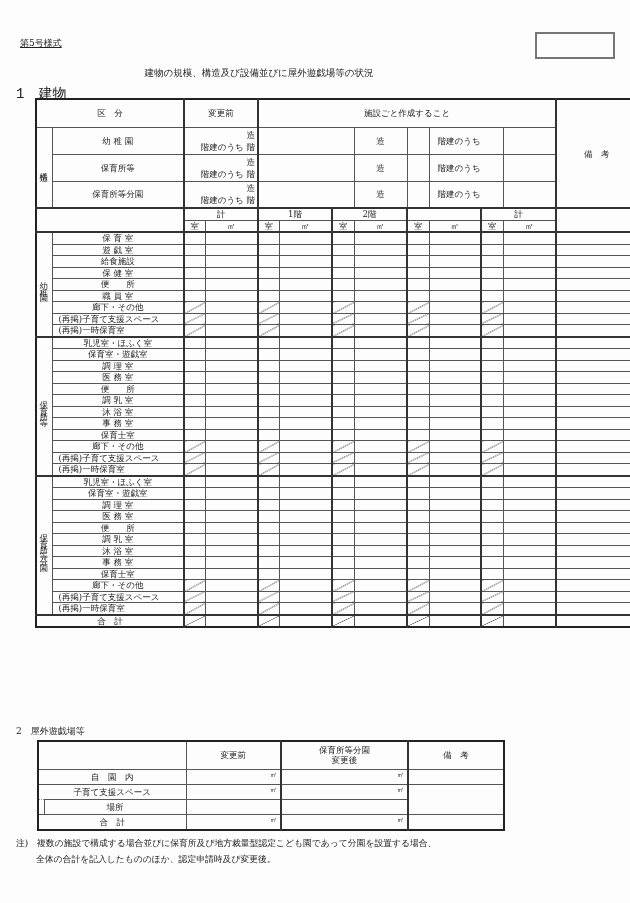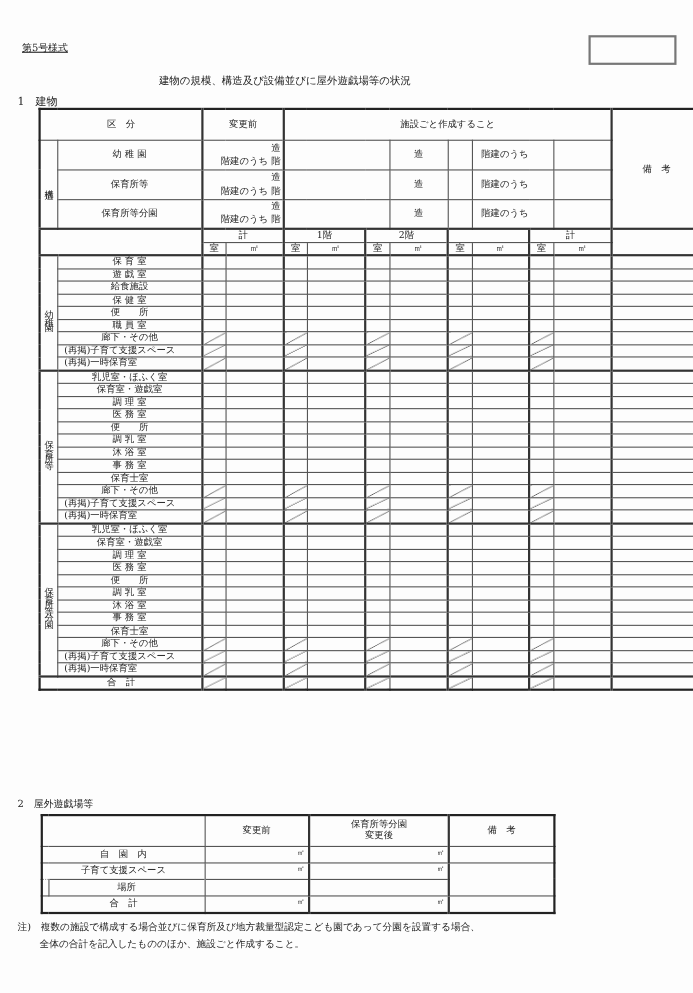--- a/index.html
+++ b/index.html
@@ -1,21 +1,21 @@
 <!DOCTYPE html>
 <html><head>
 <meta charset="utf-8">
 <style>
   html, body { margin:0; padding:0; background:#fdfdfd; }
   body { width:630px; height:903px; position:relative; font-family:"DejaVu Serif", serif; color:#222; font-size:9px; }
   .abs { position:absolute; }
   #form-no { left:20px; top:37px; font-size:9px;text-decoration:underline; }
   #stamp-box { left:535px; top:32px; width:80px; height:27px; border:2px solid #777; box-sizing:border-box; }
   #doc-title { left:0; width:518px; top:67px; text-align:center; font-size:9.5px; }
-  #sec1 { left:16px; top:85px; font-size:10px; }
+  #sec1 { left:16px; top:85px; font-size:14px;font-family:Liberation Mono, monospace; }
   table { border-collapse:collapse; table-layout:fixed; font-size:8.5px;margin-left:20px; }
   td { border:1px solid #555; padding:0; height:10.5px; text-align:center; vertical-align:middle; line-height:10px; white-space:nowrap; overflow:hidden; position:relative; }
   #main { left:15px; top:98px; width:601px; border:2px solid #222; }
   .thick-l { border-left:2px solid #333; }
   .thick-t { border-top:2px solid #333; }
   .diag { background: linear-gradient(to bottom right, transparent calc(50% - 0.6px), #555 50%, transparent calc(50% + 0.6px)); }
   .vert { writing-mode:vertical-rl; letter-spacing:1px; }
   .lbl-l { text-align:left; padding-left:8px; }
   .right { text-align:right; padding-right:2px; }
   .u { font-size:7px; text-align:right; padding-right:3px; vertical-align:top; }
@@ -628,14 +628,14 @@
     <td colspan="2">合　計</td>
     <td class="u">㎡</td>
     <td class="u thick-l">㎡</td>
     <td class="thick-l"></td>
   </tr>
 </tbody>
   </table>
 
 <div class="abs" id="note">
   <div>注)　複数の施設で構成する場合並びに保育所及び地方裁量型認定こども園であって分園を設置する場合、</div>
-  <div style="padding-left:20px">全体の合計を記入したもののほか、施設ごと作成すること。</div>
+  <div style="padding-left:20px">全体の合計を記入したもののほか、認定申請時及び変更後。</div>
 </div>
 
 </body></html>

